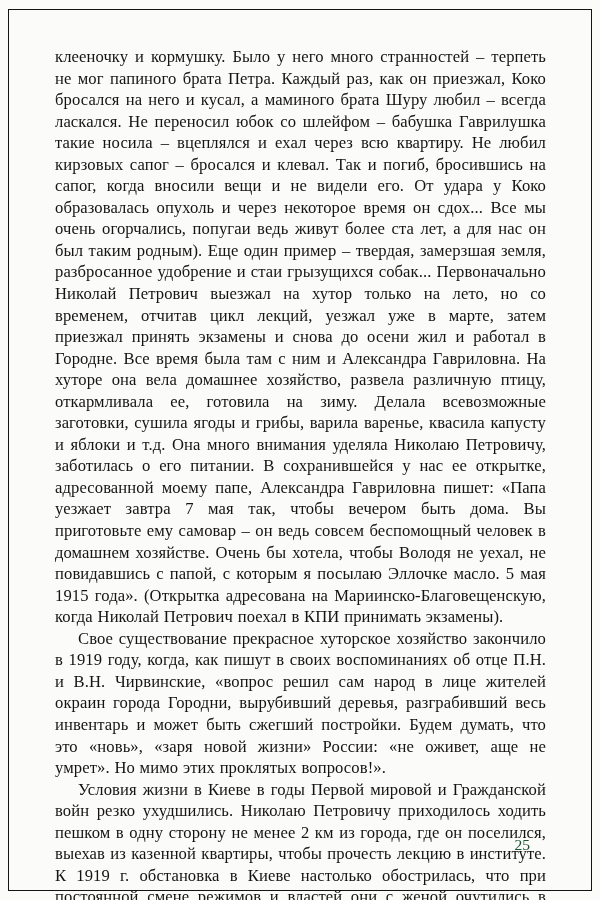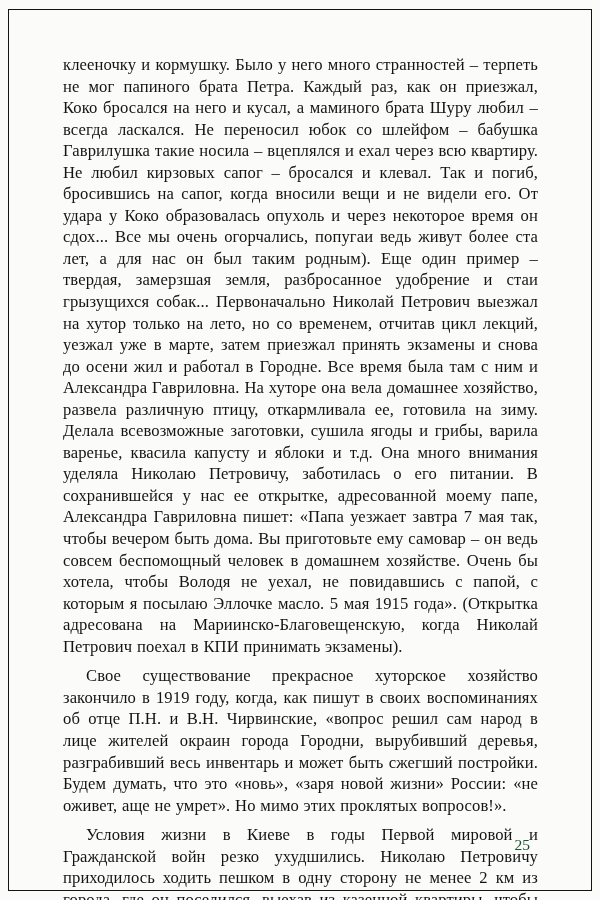--- a/index.html
+++ b/index.html
@@ -33,21 +33,21 @@
     top: 46px;
     font-size: 16.6px;
     line-height: 21.55px;
     text-align: justify;
     letter-spacing: 0.1px;
     word-spacing: 0.5px;
     hyphens: auto;
     -webkit-hyphens: auto;
   }
   .para {
-    margin: 8px;
+    margin: 0;
     text-indent: 23px;
   }
   .para.first {
     text-indent: 0;
   }
   .folio {
     position: absolute;
     right: 70px;
     top: 836px;
     font-size: 15.5px;

